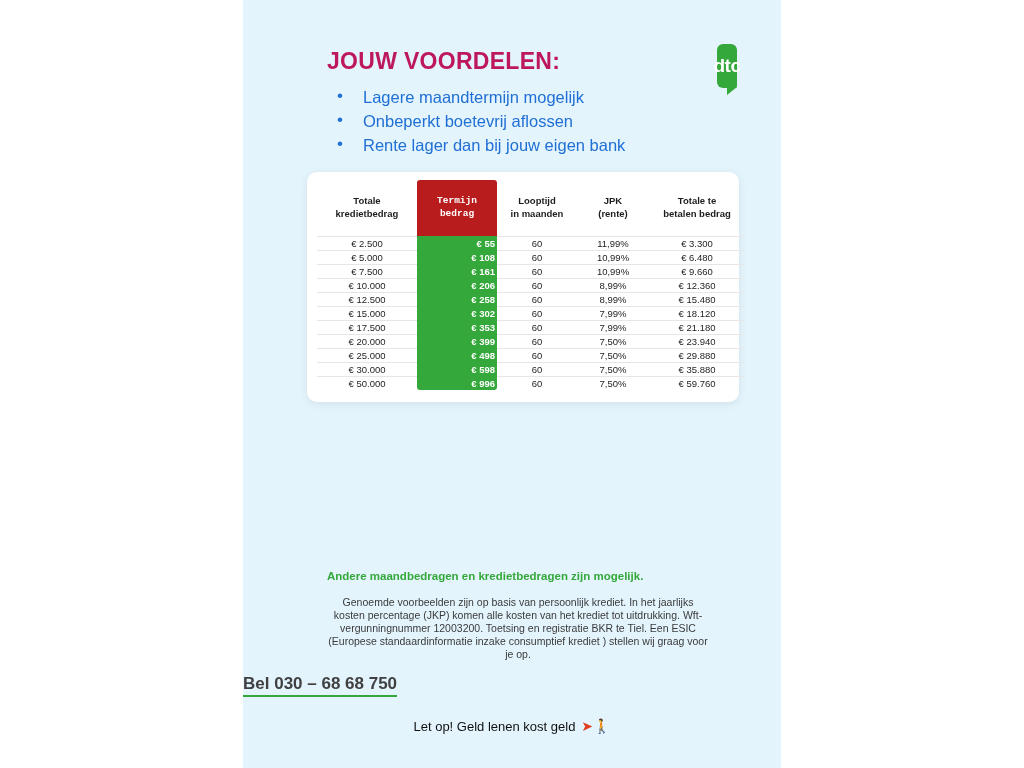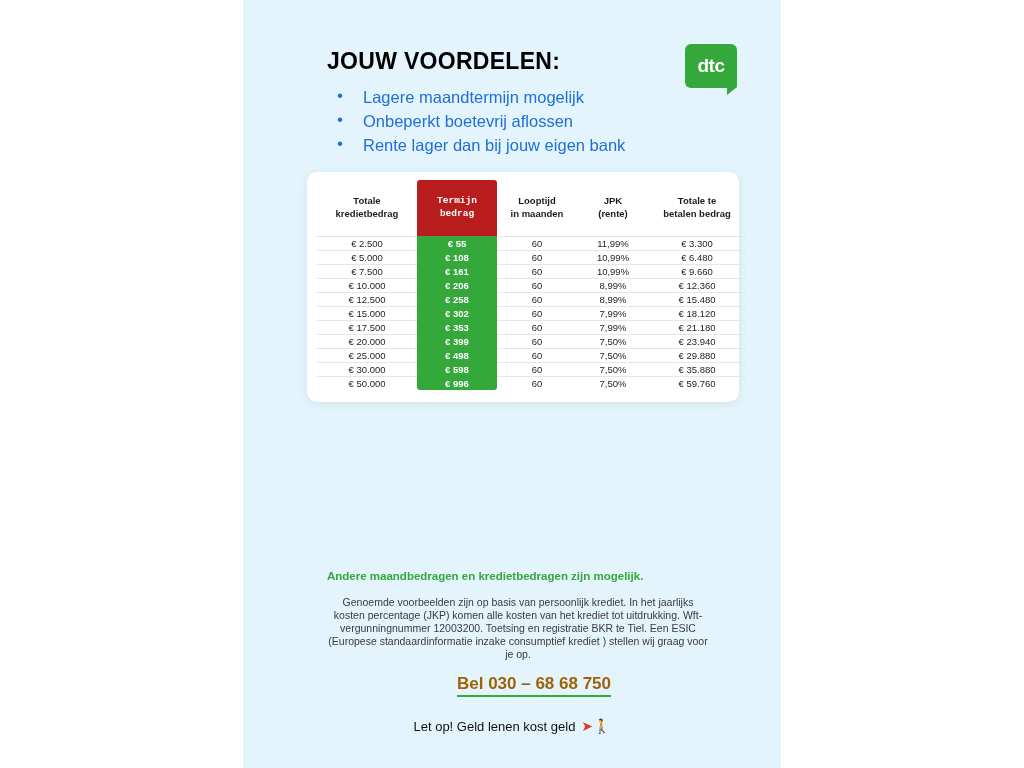--- a/index.html
+++ b/index.html
@@ -22,21 +22,21 @@
     left: 243px;
     top: 0;
     width: 538px;
     height: 768px;
     background: #e3f4fd;
   }
   .logo {
     position: absolute;
     right: 44px;
     top: 44px;
-    width: 52px;
+    width: 20px;
     height: 44px;
     background: #34a83a;
     border-radius: 6px 6px 2px 6px;
     color: #ffffff;
     font-weight: bold;
     font-size: 19px;
     letter-spacing: -0.5px;
     display: flex;
     align-items: center;
     justify-content: center;
@@ -50,21 +50,21 @@
     height: 0;
     border-left: 10px solid #34a83a;
     border-bottom: 8px solid transparent;
   }
   .headline {
     position: absolute;
     left: 84px;
     top: 48px;
     font-size: 23px;
     font-weight: bold;
-    color: #000000;
+    color: #be185d;
     letter-spacing: 0.3px;
   }
   .benefits {
     position: absolute;
     left: 84px;
     top: 86px;
     width: 420px;
     list-style: none;
     margin: 0;
     padding: 0;
@@ -120,20 +120,21 @@
     text-align: center;
     padding: 1px 2px;
     border-top: 1px solid #e6e6e6;
     white-space: nowrap;
   }
   table.rates td.hl {
     background: #34a83a;
     color: #ffffff;
     font-weight: bold;
     border-top: 1px solid #34a83a;
+    text-align: right;
   }
   table.rates tr:last-child td.hl {
     border-radius: 0 0 3px 3px;
   }
   table.rates tr:first-child th.hl {
     border-radius: 3px 3px 0 0;
   }
   .col1 { width: 96px; }
   .col2 { width: 76px; }
   .col3 { width: 76px; }
@@ -157,25 +158,24 @@
     font-size: 10.5px;
     line-height: 13px;
     color: #3a3a3a;
     text-align: center;
   }
   .phone {
     position: absolute;
     left: 0;
     right: 0;
     top: 674px;
-    text-align: center;
+    text-align: left;
     font-size: 17px;
     font-weight: bold;
-    color: #a16207;
-    padding-left: 44px;
+    color: #404040;
   }
   .phone span {
     border-bottom: 2px solid #34a83a;
     padding-bottom: 2px;
   }
   .warning {
     position: absolute;
     left: 0;
     right: 0;
     top: 718px;

